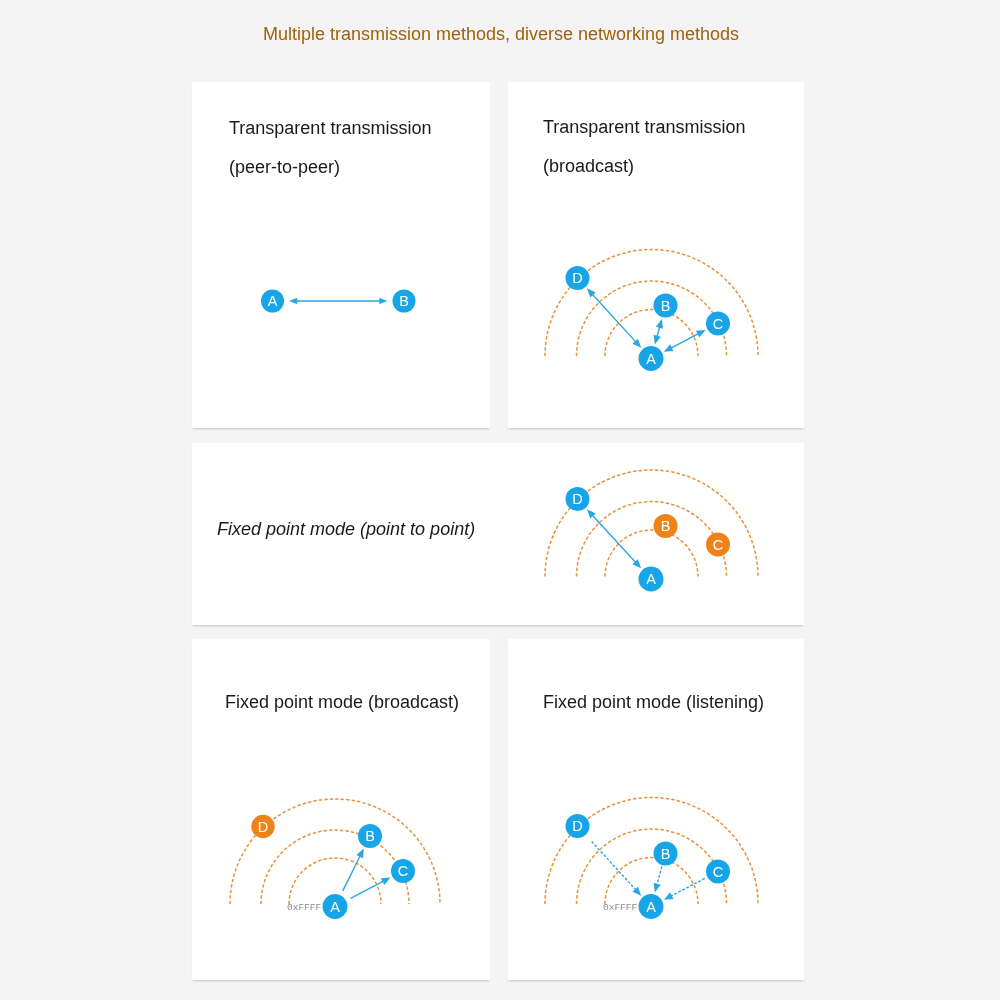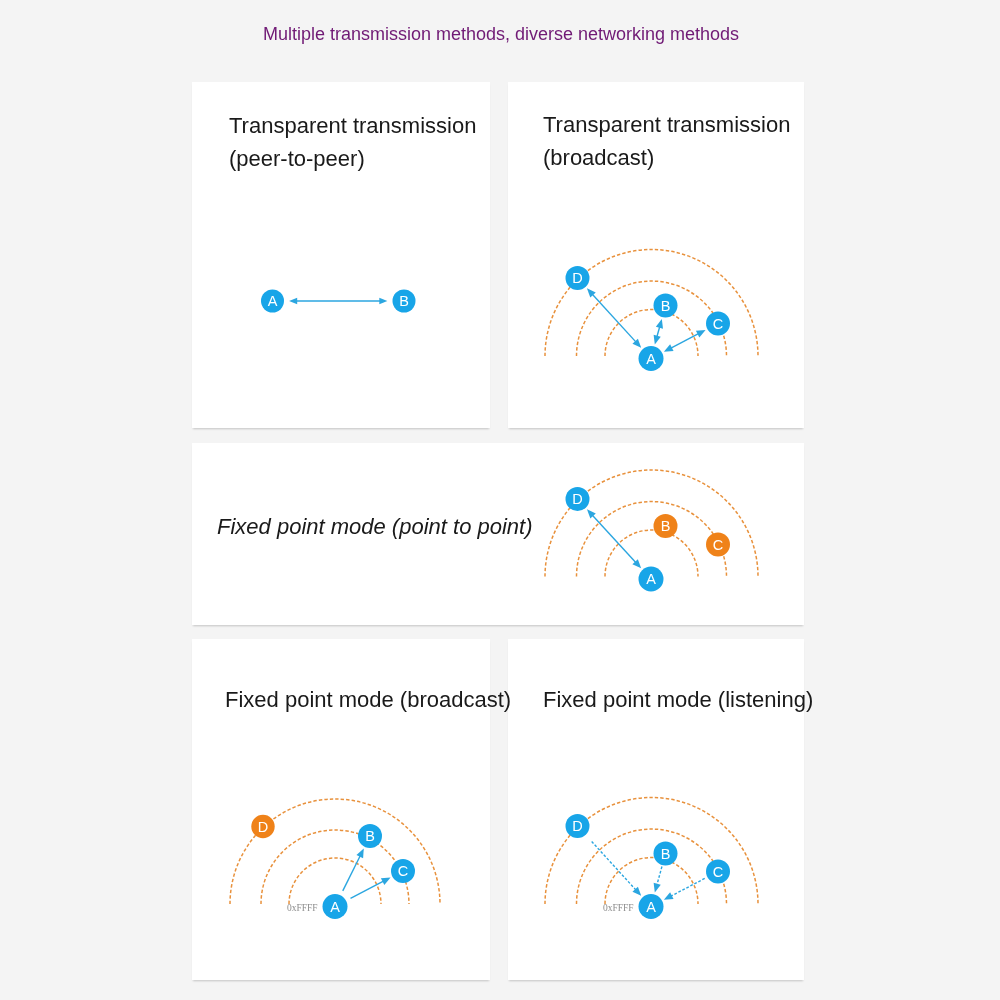--- a/index.html
+++ b/index.html
@@ -1,21 +1,21 @@
 <!DOCTYPE html>
 <html><head>
 <meta charset="utf-8">
 <style>
   html,body{margin:0;padding:0;}
   body{width:1000px;height:1000px;background:#f4f4f4;font-family:"Liberation Sans",sans-serif;}
   .page{position:relative;width:1000px;height:1000px;overflow:hidden;background:#f4f4f4;}
-  .title{position:absolute;left:1px;width:1000px;text-align:center;font-size:18px;line-height:20px;color:#701a75;}
+  .title{position:absolute;left:1px;width:1000px;text-align:center;font-size:18px;line-height:20px;color:#a16207;}
   .card{position:absolute;background:#fff;box-shadow:0 2px 2px -1px rgba(0,0,0,.2);}
-  .plabel{position:absolute;font-size:22px;color:#1a1a1a;white-space:pre;line-height:33px;}
-  .addr{position:absolute;font-family:Liberation Serif, serif;font-size:9.5px;color:#8c8c8c;white-space:pre;line-height:12px;}
+  .plabel{position:absolute;font-size:18px;color:#1a1a1a;white-space:pre;line-height:39px;}
+  .addr{position:absolute;font-family:Liberation Mono, monospace;font-size:9.5px;color:#8c8c8c;white-space:pre;line-height:12px;}
   .overlay{position:absolute;left:0;top:0;width:1000px;height:1000px;}
   .nodelbl{font-size:14.5px;fill:#fff;text-anchor:middle;font-family:"Liberation Sans",sans-serif;}
 </style>
 </head>
 <body>
 
 <div class="page">
   <div class="title" style="top: 24px;">Multiple transmission methods, diverse networking methods</div>
   <div id="cards">
       <div class="card" style="left: 192px; top: 82px; width: 298px; height: 346px;"></div>

